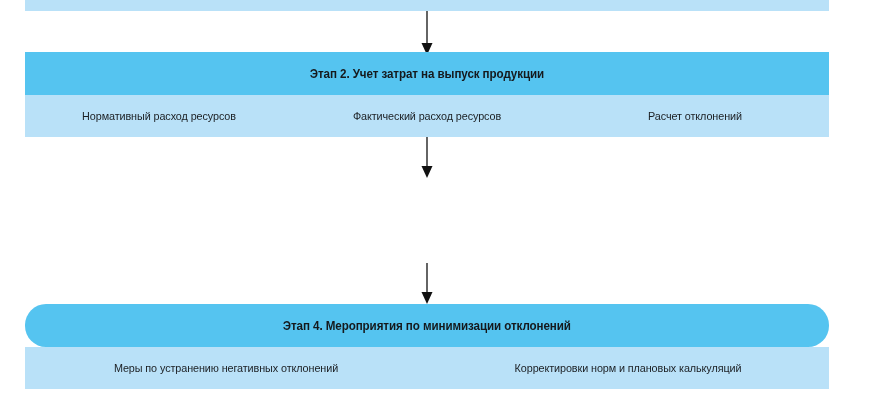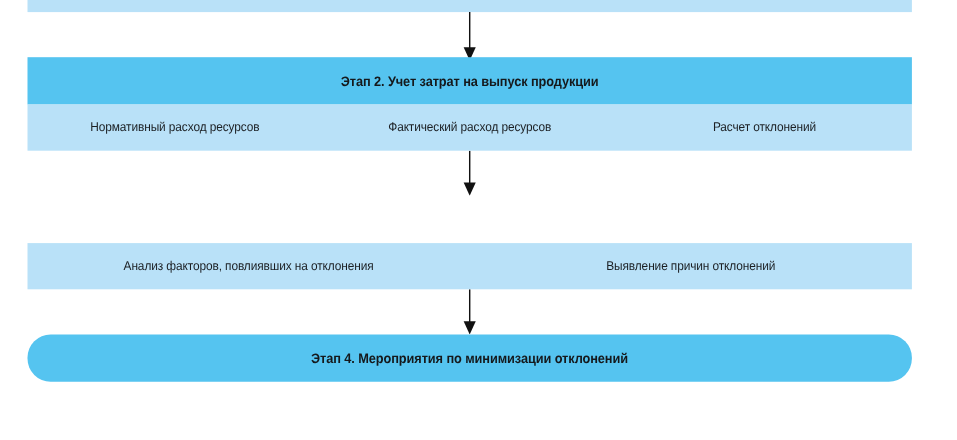--- a/index.html
+++ b/index.html
@@ -88,29 +88,29 @@
     <span class="item">Расчет отклонений</span>
   </div>
 
   <div class="connector" style="left:419px; top:137px; height:41px;">
     <svg width="16" height="41" viewBox="0 0 16 41" xmlns="http://www.w3.org/2000/svg">
       <line x1="8" y1="0" x2="8" y2="30" stroke="#111111" stroke-width="1.3"></line>
       <polygon points="2.5,29 13.5,29 8,41" fill="#111111"></polygon>
     </svg>
   </div>
 
-  <div class="band stage-items cols-2" style="top:221px; height:42px;">
-    <span class="item">Анализ факторов, повлиявших на отклонения</span>
-    <span class="item">Выявление причин отклонений</span>
-  </div>
 
   <div class="connector" style="left:419px; top:263px; height:41px;">
     <svg width="16" height="41" viewBox="0 0 16 41" xmlns="http://www.w3.org/2000/svg">
       <line x1="8" y1="0" x2="8" y2="30" stroke="#111111" stroke-width="1.3"></line>
       <polygon points="2.5,29 13.5,29 8,41" fill="#111111"></polygon>
     </svg>
   </div>
 
   <div class="band stage-header" style="top:304px; height:43px;border-radius:21px;">
     <span class="title">Этап 4. Мероприятия по минимизации отклонений</span>
   </div>
+  <div class="band stage-items cols-2" style="top:347px; height:42px;">
+    <span class="item">Меры по устранению негативных отклонений</span>
+    <span class="item">Корректировки норм и плановых калькуляций</span>
+  </div>
 
 </div>
 
 </body></html>

